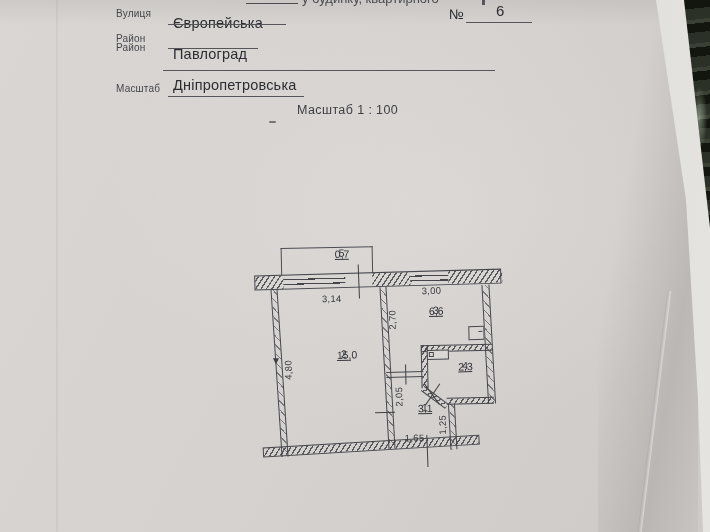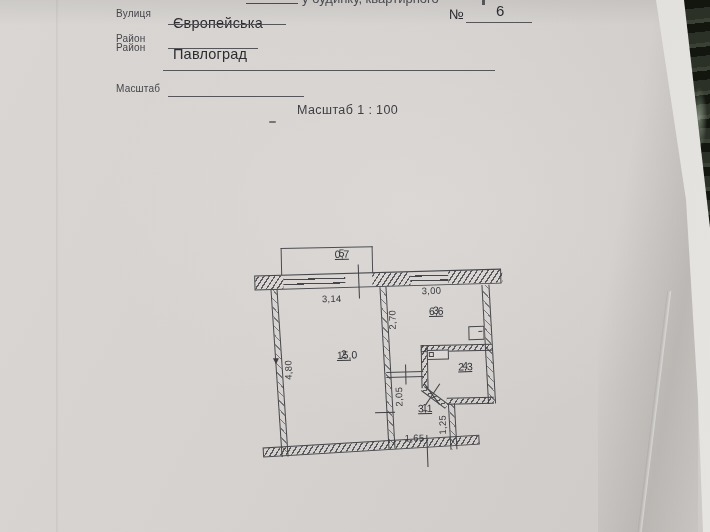--- a/index.html
+++ b/index.html
@@ -101,20 +101,21 @@
     <div class="fline" style="left:466px;top:22px;width:66px"></div>
 
     <div class="flabel" style="left:116px;top:33px">Район</div>
     <div class="fvalue" style="left:173px;top:46px">Павлоград</div>
     <div class="fline" style="left:168px;top:48px;width:90px"></div>
 
     <div class="flabel" style="left:116px;top:42px">Район</div>
     <div class="fline" style="left:163px;top:70px;width:332px"></div>
 
     <div class="flabel" style="left:116px;top:83px">Масштаб</div>
+    <div class="fvalue" style="left:173px;top:77px">Дніпропетровська</div>
     <div class="fline" style="left:168px;top:96px;width:136px"></div>
 
     <div class="scale">Масштаб 1 : 100</div>
     <div class="dash-artifact"></div>
 
     <div class="plan">
 
       <div class="balcony"></div>
       <div class="room-label" style="left:87px;top:7px">
         <div class="num">5</div>

